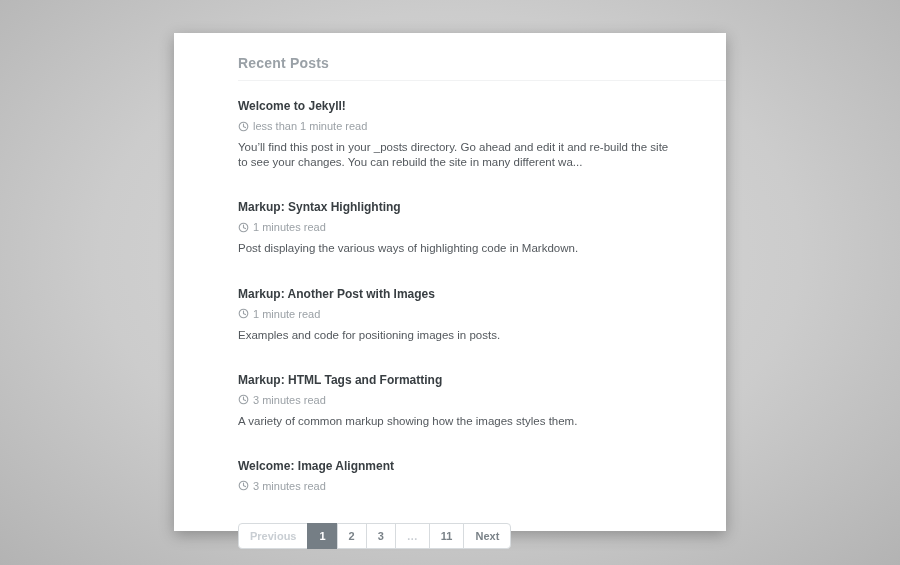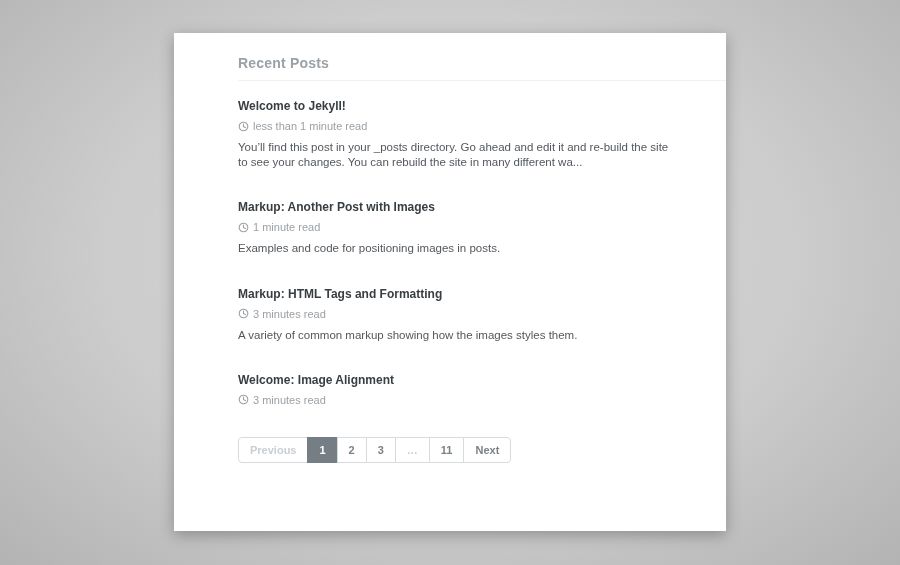--- a/index.html
+++ b/index.html
@@ -66,20 +66,33 @@
             <svg width="11" height="11" viewBox="0 0 12 12">
               <circle cx="6" cy="6" r="4.7" fill="none" stroke="#9ba1a6" stroke-width="1.2"></circle>
               <path d="M6 3.4 L6 6.2 L8.2 7.2" fill="none" stroke="#9ba1a6" stroke-width="1.2" stroke-linecap="round"></path>
             </svg>
           </span>
         <span>less than 1 minute read</span>
       </div>
       <p class="post-excerpt">You’ll find this post in your _posts directory. Go ahead and edit it and re-build the site to see your changes. You can rebuild the site in many different wa...</p>
     </article>
 
+    <article class="post">
+      <h3 class="post-title">Markup: Syntax Highlighting</h3>
+      <div class="post-meta">
+        <span>
+            <svg width="11" height="11" viewBox="0 0 12 12">
+              <circle cx="6" cy="6" r="4.7" fill="none" stroke="#9ba1a6" stroke-width="1.2"></circle>
+              <path d="M6 3.4 L6 6.2 L8.2 7.2" fill="none" stroke="#9ba1a6" stroke-width="1.2" stroke-linecap="round"></path>
+            </svg>
+          </span>
+        <span>1 minutes read</span>
+      </div>
+      <p class="post-excerpt">Post displaying the various ways of highlighting code in Markdown.</p>
+    </article>
 
     <article class="post">
       <h3 class="post-title">Markup: Another Post with Images</h3>
       <div class="post-meta">
         <span>
             <svg width="11" height="11" viewBox="0 0 12 12">
               <circle cx="6" cy="6" r="4.7" fill="none" stroke="#9ba1a6" stroke-width="1.2"></circle>
               <path d="M6 3.4 L6 6.2 L8.2 7.2" fill="none" stroke="#9ba1a6" stroke-width="1.2" stroke-linecap="round"></path>
             </svg>
           </span>

